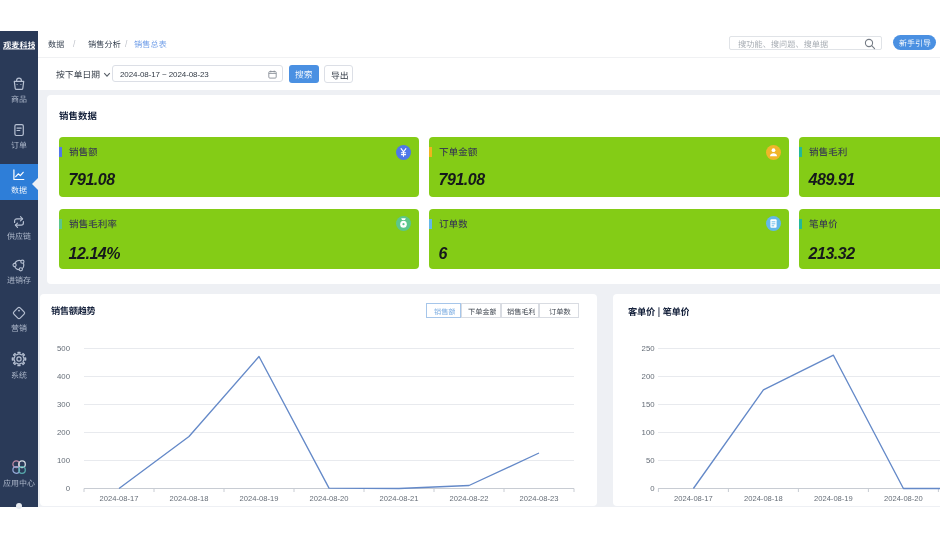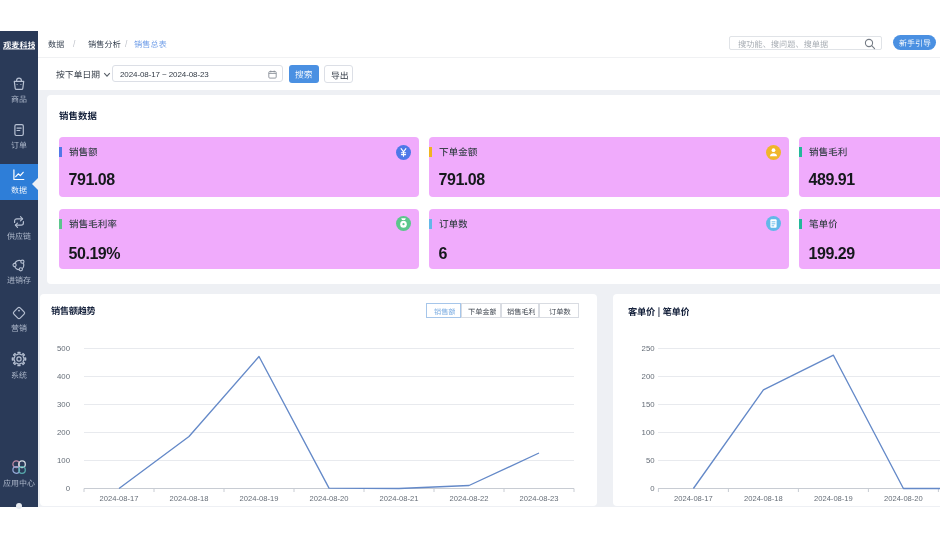--- a/index.html
+++ b/index.html
@@ -5,21 +5,21 @@
   font-family:"Liberation Sans", sans-serif; }
 .app { position:absolute; left:0; top:31px; width:940px; height:476px; }
 .sidebar { position:absolute; left:0; top:0; width:38px; height:476px; background:#2a3a58; }
 .main { position:absolute; left:38px; top:0; width:902px; height:476px; }
 .topbar { position:absolute; left:0; top:0; width:902px; height:27px; background:#fff;
   border-bottom:1px solid #f0f1f3; }
 .bsep { position:absolute; top:8px; font-size:8.5px; color:#c0c4cc; }
 .filterbar { position:absolute; left:0; top:27px; width:888px; height:32px; background:#fff; }
 .content { position:absolute; left:0; top:59px; width:902px; height:417px; background:#eef0f4; }
 .panel { position:absolute; background:#fff; border-radius:4px; }
-.card { position:absolute; width:360px; height:60px; background:#f0abfc; border-radius:4px; }
+.card { position:absolute; width:360px; height:60px; background:#84cc16; border-radius:4px;font-style:italic; }
 .card .val { position:absolute; left:9.5px; top:34.7px; font-size:16px; font-weight:bold; color:#15181c;
   line-height:16px; letter-spacing:-0.45px; }
 .cicon { position:absolute; left:336.5px; top:7.5px; width:15px; height:15px; border-radius:50%;
   display:flex; align-items:center; justify-content:center; }
 .chart { position:absolute; left:0; top:0; }
 </style></head>
 <body>
 <div class="app">
 <div class="sidebar">
       <svg style="position:absolute;left:2.6px;top:9.6px" width="32.8" height="8.9" viewBox="0 0 32.8 8.9">
@@ -197,21 +197,21 @@
             <svg style="position:absolute;left:9.5px;top:10.2px" width="38.4" height="10.4" viewBox="0 0 38.4 10.4">
               <path d="M4.2 1.0C4.5 1.6 4.9 2.3 5.0 2.8L5.8 2.4C5.6 1.9 5.2 1.2 4.9 0.7ZM8.4 0.6C8.2 1.2 7.8 1.9 7.5 2.4L8.2 2.7C8.5 2.3 8.9 1.6 9.2 0.9ZM0.6 5.1V5.9H1.9V7.6C1.9 8.0 1.6 8.3 1.4 8.4C1.5 8.6 1.7 9.0 1.8 9.2C2.0 9.0 2.3 8.8 3.9 7.9C3.9 7.7 3.8 7.4 3.8 7.2L2.7 7.7V5.9H4.0V5.1H2.7V3.9H3.8V3.1H1.0C1.2 2.9 1.4 2.6 1.6 2.3H3.9V1.4H2.1C2.2 1.2 2.3 0.9 2.4 0.6L1.7 0.4C1.4 1.2 0.9 2.1 0.3 2.6C0.4 2.8 0.6 3.3 0.7 3.5C0.8 3.4 0.9 3.3 1.0 3.1V3.9H1.9V5.1ZM5.1 5.6H8.1V6.5H5.1ZM5.1 4.8V3.9H8.1V4.8ZM6.2 0.3V3.1H4.3V9.3H5.1V7.2H8.1V8.2C8.1 8.3 8.0 8.4 7.9 8.4C7.8 8.4 7.3 8.4 6.8 8.4C6.9 8.6 7.0 9.0 7.1 9.2C7.8 9.2 8.2 9.2 8.5 9.0C8.8 8.9 8.9 8.6 8.9 8.2V3.1L8.1 3.1H7.0V0.3Z M12.0 0.3C11.5 1.4 10.7 2.5 9.9 3.2C10.0 3.3 10.4 3.7 10.5 3.9C10.7 3.6 11.0 3.4 11.2 3.1V6.0H12.1V5.7H18.3V5.0H15.3V4.4H17.6V3.7H15.3V3.2H17.6V2.6H15.3V2.0H18.1V1.4H15.4C15.3 1.0 15.1 0.6 14.9 0.3L14.0 0.6C14.2 0.8 14.3 1.1 14.4 1.4H12.4C12.6 1.1 12.7 0.8 12.8 0.6ZM11.2 6.3V9.3H12.1V8.9H16.8V9.3H17.8V6.3ZM12.1 8.1V7.0H16.8V8.1ZM14.4 3.2V3.7H12.1V3.2ZM14.4 2.6H12.1V2.0H14.4ZM14.4 4.4V5.0H12.1V4.4Z M19.7 6.1 19.9 7.0 22.9 6.6V7.6C22.9 8.8 23.3 9.1 24.6 9.1C24.9 9.1 26.6 9.1 26.9 9.1C28.0 9.1 28.3 8.6 28.5 7.3C28.2 7.2 27.8 7.0 27.6 6.9C27.5 8.0 27.4 8.2 26.8 8.2C26.5 8.2 25.0 8.2 24.7 8.2C24.0 8.2 23.9 8.1 23.9 7.6V6.4L28.2 5.9L28.1 5.0L23.9 5.6V4.2L27.6 3.7L27.5 2.9L23.9 3.4V2.0C25.1 1.8 26.3 1.5 27.2 1.1L26.4 0.4C24.9 1.0 22.2 1.5 19.8 1.8C19.9 2.0 20.1 2.4 20.1 2.6C21.0 2.5 22.0 2.4 22.9 2.2V3.5L20.0 3.9L20.2 4.8L22.9 4.4V5.7Z M34.4 1.5V6.8H35.3V1.5ZM36.7 0.5V8.1C36.7 8.3 36.7 8.3 36.5 8.3C36.3 8.4 35.7 8.4 35.0 8.3C35.1 8.6 35.3 9.0 35.3 9.3C36.2 9.3 36.8 9.2 37.2 9.1C37.5 8.9 37.6 8.7 37.6 8.1V0.5ZM33.1 0.4C32.2 0.8 30.6 1.1 29.2 1.4C29.3 1.5 29.4 1.9 29.4 2.1C30.0 2.0 30.6 1.9 31.2 1.8V3.2H29.3V4.1H31.0C30.6 5.2 29.8 6.4 29.0 7.1C29.2 7.3 29.4 7.7 29.5 8.0C30.1 7.4 30.7 6.4 31.2 5.4V9.2H32.1V5.6C32.5 6.1 33.0 6.6 33.3 6.9L33.8 6.1C33.6 5.9 32.5 5.0 32.1 4.7V4.1H33.8V3.2H32.1V1.6C32.7 1.4 33.3 1.3 33.8 1.1Z" fill="#3c434d"></path>
             </svg>
             <div class="val">489.91</div>
           </div>
           <div class="card" style="left:12px;top:113.5px">
             <div style="position:absolute;left:0;top:10px;width:2.5px;height:10px;background:#5cc68c"></div>
             <svg style="position:absolute;left:9.5px;top:10.2px" width="48.0" height="10.4" viewBox="0 0 48.0 10.4">
               <path d="M4.2 1.0C4.5 1.6 4.9 2.3 5.0 2.8L5.8 2.4C5.6 1.9 5.2 1.2 4.9 0.7ZM8.4 0.6C8.2 1.2 7.8 1.9 7.5 2.4L8.2 2.7C8.5 2.3 8.9 1.6 9.2 0.9ZM0.6 5.1V5.9H1.9V7.6C1.9 8.0 1.6 8.3 1.4 8.4C1.5 8.6 1.7 9.0 1.8 9.2C2.0 9.0 2.3 8.8 3.9 7.9C3.9 7.7 3.8 7.4 3.8 7.2L2.7 7.7V5.9H4.0V5.1H2.7V3.9H3.8V3.1H1.0C1.2 2.9 1.4 2.6 1.6 2.3H3.9V1.4H2.1C2.2 1.2 2.3 0.9 2.4 0.6L1.7 0.4C1.4 1.2 0.9 2.1 0.3 2.6C0.4 2.8 0.6 3.3 0.7 3.5C0.8 3.4 0.9 3.3 1.0 3.1V3.9H1.9V5.1ZM5.1 5.6H8.1V6.5H5.1ZM5.1 4.8V3.9H8.1V4.8ZM6.2 0.3V3.1H4.3V9.3H5.1V7.2H8.1V8.2C8.1 8.3 8.0 8.4 7.9 8.4C7.8 8.4 7.3 8.4 6.8 8.4C6.9 8.6 7.0 9.0 7.1 9.2C7.8 9.2 8.2 9.2 8.5 9.0C8.8 8.9 8.9 8.6 8.9 8.2V3.1L8.1 3.1H7.0V0.3Z M12.0 0.3C11.5 1.4 10.7 2.5 9.9 3.2C10.0 3.3 10.4 3.7 10.5 3.9C10.7 3.6 11.0 3.4 11.2 3.1V6.0H12.1V5.7H18.3V5.0H15.3V4.4H17.6V3.7H15.3V3.2H17.6V2.6H15.3V2.0H18.1V1.4H15.4C15.3 1.0 15.1 0.6 14.9 0.3L14.0 0.6C14.2 0.8 14.3 1.1 14.4 1.4H12.4C12.6 1.1 12.7 0.8 12.8 0.6ZM11.2 6.3V9.3H12.1V8.9H16.8V9.3H17.8V6.3ZM12.1 8.1V7.0H16.8V8.1ZM14.4 3.2V3.7H12.1V3.2ZM14.4 2.6H12.1V2.0H14.4ZM14.4 4.4V5.0H12.1V4.4Z M19.7 6.1 19.9 7.0 22.9 6.6V7.6C22.9 8.8 23.3 9.1 24.6 9.1C24.9 9.1 26.6 9.1 26.9 9.1C28.0 9.1 28.3 8.6 28.5 7.3C28.2 7.2 27.8 7.0 27.6 6.9C27.5 8.0 27.4 8.2 26.8 8.2C26.5 8.2 25.0 8.2 24.7 8.2C24.0 8.2 23.9 8.1 23.9 7.6V6.4L28.2 5.9L28.1 5.0L23.9 5.6V4.2L27.6 3.7L27.5 2.9L23.9 3.4V2.0C25.1 1.8 26.3 1.5 27.2 1.1L26.4 0.4C24.9 1.0 22.2 1.5 19.8 1.8C19.9 2.0 20.1 2.4 20.1 2.6C21.0 2.5 22.0 2.4 22.9 2.2V3.5L20.0 3.9L20.2 4.8L22.9 4.4V5.7Z M34.4 1.5V6.8H35.3V1.5ZM36.7 0.5V8.1C36.7 8.3 36.7 8.3 36.5 8.3C36.3 8.4 35.7 8.4 35.0 8.3C35.1 8.6 35.3 9.0 35.3 9.3C36.2 9.3 36.8 9.2 37.2 9.1C37.5 8.9 37.6 8.7 37.6 8.1V0.5ZM33.1 0.4C32.2 0.8 30.6 1.1 29.2 1.4C29.3 1.5 29.4 1.9 29.4 2.1C30.0 2.0 30.6 1.9 31.2 1.8V3.2H29.3V4.1H31.0C30.6 5.2 29.8 6.4 29.0 7.1C29.2 7.3 29.4 7.7 29.5 8.0C30.1 7.4 30.7 6.4 31.2 5.4V9.2H32.1V5.6C32.5 6.1 33.0 6.6 33.3 6.9L33.8 6.1C33.6 5.9 32.5 5.0 32.1 4.7V4.1H33.8V3.2H32.1V1.6C32.7 1.4 33.3 1.3 33.8 1.1Z M46.3 2.3C46.0 2.7 45.4 3.2 45.0 3.5L45.7 3.9C46.1 3.6 46.6 3.2 47.1 2.7ZM38.9 5.1 39.3 5.9C39.9 5.6 40.7 5.2 41.4 4.8L41.3 4.1C40.4 4.5 39.5 4.9 38.9 5.1ZM39.1 2.8C39.7 3.1 40.3 3.6 40.6 3.9L41.2 3.4C40.9 3.0 40.3 2.6 39.8 2.3ZM44.9 4.6C45.5 5.0 46.3 5.6 46.7 5.9L47.4 5.4C47.0 5.0 46.1 4.5 45.5 4.1ZM38.9 6.5V7.3H42.7V9.2H43.7V7.3H47.5V6.5H43.7V5.8H42.7V6.5ZM42.5 0.5C42.6 0.7 42.7 0.9 42.9 1.2H39.1V2.0H42.5C42.2 2.4 42.0 2.7 41.9 2.8C41.7 3.0 41.6 3.1 41.4 3.2C41.5 3.4 41.6 3.7 41.7 3.9C41.8 3.8 42.0 3.8 43.0 3.7C42.6 4.1 42.2 4.4 42.0 4.6C41.7 4.8 41.5 5.0 41.2 5.1C41.3 5.3 41.4 5.7 41.5 5.8C41.7 5.7 42.1 5.7 44.5 5.4C44.6 5.6 44.7 5.8 44.7 5.9L45.4 5.6C45.2 5.2 44.8 4.5 44.4 4.0L43.7 4.2C43.8 4.4 44.0 4.6 44.1 4.8L42.7 4.9C43.5 4.2 44.3 3.4 45.0 2.6L44.3 2.2C44.1 2.4 43.9 2.7 43.7 3.0L42.6 3.0C42.9 2.7 43.2 2.4 43.4 2.0H47.4V1.2H43.9C43.8 0.9 43.6 0.5 43.4 0.3Z" fill="#3c434d"></path>
             </svg>
-            <div class="val" style="top:37.2px">50.19%</div>
+            <div class="val" style="top:37.2px">12.14%</div>
             <div class="cicon" style="background:#5cc68c">
               <svg width="15" height="15" viewBox="0 0 15 15" style="display:block">
                 <path d="M6 3.9h3l.8-1.7H5.2z" fill="#fff"></path>
                 <ellipse cx="7.5" cy="8.2" rx="3.3" ry="3.5" fill="#fff"></ellipse>
                 <circle cx="7.5" cy="8.2" r="1.1" fill="#5cc68c"></circle>
               </svg>
             </div>
           </div>
           <div class="card" style="left:382px;top:113.5px">
             <div style="position:absolute;left:0;top:10px;width:2.5px;height:10px;background:#63b8e8"></div>
@@ -224,21 +224,21 @@
                 <rect x="4.4" y="3.2" width="6.2" height="8.6" rx="1" fill="#fff"></rect>
                 <path d="M6 5.8h3M6 7.8h3M6 9.8h1.8" stroke="#63b8e8" stroke-width=".9" stroke-linecap="round"></path>
               </svg>
             </div>
           </div>
           <div class="card" style="left:752px;top:113.5px">
             <div style="position:absolute;left:0;top:10px;width:2.5px;height:10px;background:#23b899"></div>
             <svg style="position:absolute;left:9.5px;top:10.2px" width="28.8" height="10.4" viewBox="0 0 28.8 10.4">
               <path d="M0.5 6.8 0.6 7.6 4.0 7.3V7.9C4.0 8.9 4.3 9.2 5.5 9.2C5.7 9.2 7.3 9.2 7.6 9.2C8.5 9.2 8.8 8.8 8.9 7.7C8.7 7.6 8.3 7.5 8.1 7.3C8.0 8.2 7.9 8.4 7.5 8.4C7.1 8.4 5.8 8.4 5.6 8.4C5.0 8.4 4.9 8.3 4.9 7.9V7.2L9.1 6.9L9.0 6.1L4.9 6.5V5.6L8.3 5.3L8.2 4.6L4.9 4.9V4.2C6.2 4.0 7.4 3.9 8.3 3.7L7.9 2.9C6.2 3.3 3.5 3.5 1.2 3.6C1.2 3.8 1.3 4.2 1.4 4.4C2.2 4.3 3.1 4.3 4.0 4.2V4.9L1.0 5.2L1.1 5.9L4.0 5.7V6.5ZM1.7 0.3C1.4 1.2 0.9 2.2 0.3 2.8C0.5 2.9 0.9 3.1 1.1 3.3C1.4 2.9 1.7 2.5 1.9 2.0H2.3C2.5 2.4 2.8 2.9 2.9 3.3L3.6 2.9C3.6 2.7 3.4 2.3 3.2 2.0H4.6V1.2H2.3C2.4 1.0 2.5 0.7 2.6 0.5ZM5.6 0.3C5.3 1.2 4.8 2.1 4.1 2.6C4.3 2.8 4.7 3.0 4.9 3.2C5.2 2.9 5.5 2.4 5.8 2.0H6.3C6.5 2.3 6.8 2.7 6.8 3.0L7.6 2.7C7.6 2.5 7.4 2.2 7.3 2.0H9.0V1.2H6.2C6.3 1.0 6.4 0.7 6.5 0.5Z M11.9 4.3H13.9V5.2H11.9ZM14.9 4.3H17.0V5.2H14.9ZM11.9 2.7H13.9V3.6H11.9ZM14.9 2.7H17.0V3.6H14.9ZM16.3 0.4C16.1 0.9 15.7 1.5 15.4 2.0H13.2L13.6 1.8C13.4 1.4 12.9 0.8 12.6 0.4L11.8 0.7C12.1 1.1 12.4 1.6 12.7 2.0H11.0V5.9H13.9V6.7H10.1V7.6H13.9V9.2H14.9V7.6H18.7V6.7H14.9V5.9H17.9V2.0H16.4C16.7 1.6 17.0 1.1 17.3 0.7Z M26.0 4.1V9.2H27.0V4.1ZM23.4 4.2V5.5C23.4 6.3 23.3 7.8 21.9 8.7C22.2 8.9 22.5 9.1 22.6 9.3C24.1 8.2 24.3 6.6 24.3 5.5V4.2ZM24.9 0.3C24.4 1.6 23.4 2.9 21.6 3.9C21.8 4.0 22.1 4.4 22.2 4.6C23.6 3.8 24.5 2.8 25.2 1.7C25.9 2.9 26.9 3.9 27.9 4.5C28.1 4.3 28.4 3.9 28.6 3.8C27.4 3.2 26.3 2.1 25.6 0.9L25.8 0.5ZM21.7 0.4C21.2 1.8 20.4 3.2 19.5 4.1C19.7 4.3 19.9 4.8 20.0 5.0C20.2 4.8 20.5 4.5 20.7 4.1V9.3H21.6V2.7C22.0 2.0 22.3 1.3 22.5 0.6Z" fill="#3c434d"></path>
             </svg>
-            <div class="val" style="top:37.2px">199.29</div>
+            <div class="val" style="top:37.2px">213.32</div>
           </div>
         </div>
         <div class="panel" style="left:2px;top:204px;width:557px;height:212px">
           <svg style="position:absolute;left:10.5px;top:11.9px" width="44.8" height="9.9" viewBox="0 0 44.8 9.9">
             <path d="M3.9 1.0C4.2 1.5 4.6 2.2 4.7 2.7L5.6 2.2C5.5 1.7 5.1 1.1 4.8 0.6ZM7.9 0.5C7.7 1.0 7.4 1.8 7.1 2.3L8.0 2.6C8.3 2.2 8.6 1.5 8.9 0.9ZM0.5 4.8V5.8H1.7V7.2C1.7 7.6 1.4 7.8 1.2 8.0C1.4 8.2 1.6 8.6 1.7 8.9C1.8 8.7 2.1 8.5 3.8 7.7C3.7 7.5 3.6 7.0 3.6 6.7L2.7 7.2V5.8H3.8V4.8H2.7V3.9H3.6V2.9H1.2C1.3 2.7 1.5 2.5 1.6 2.3H3.8V1.3H2.2C2.3 1.0 2.4 0.8 2.4 0.6L1.5 0.3C1.2 1.1 0.7 1.9 0.2 2.4C0.3 2.6 0.6 3.2 0.7 3.4L1.0 3.1V3.9H1.7V4.8ZM5.1 5.5H7.6V6.2H5.1ZM5.1 4.6V3.9H7.6V4.6ZM5.9 0.3V2.9H4.1V8.9H5.1V7.1H7.6V7.7C7.6 7.8 7.5 7.9 7.4 7.9C7.3 7.9 6.9 7.9 6.4 7.9C6.6 8.1 6.7 8.6 6.7 8.9C7.4 8.9 7.9 8.9 8.2 8.7C8.5 8.5 8.6 8.2 8.6 7.7V2.9L7.6 2.9H6.9V0.3Z M11.2 0.2C10.7 1.3 9.9 2.3 9.1 3.0C9.3 3.2 9.7 3.6 9.8 3.8C10.0 3.7 10.2 3.5 10.4 3.3V5.8H11.5V5.5H17.4V4.7H14.5V4.2H16.7V3.5H14.5V3.1H16.6V2.4H14.5V2.0H17.1V1.2H14.6C14.5 0.9 14.3 0.5 14.1 0.3L13.1 0.6C13.2 0.8 13.3 1.0 13.4 1.2H11.9C12.0 1.0 12.1 0.8 12.2 0.6ZM10.4 6.0V8.9H11.5V8.6H15.7V8.9H16.8V6.0ZM11.5 7.7V6.8H15.7V7.7ZM13.4 3.1V3.5H11.5V3.1ZM13.4 2.4H11.5V2.0H13.4ZM13.4 4.2V4.7H11.5V4.2Z M24.6 7.5C25.2 7.9 25.9 8.5 26.2 8.9L26.8 8.1C26.5 7.8 25.7 7.2 25.2 6.9ZM22.6 2.5V6.9H23.5V3.4H25.4V6.8H26.4V2.5H24.7L25.0 1.8H26.7V0.8H22.5V1.8H24.1C24.0 2.0 23.9 2.3 23.8 2.5ZM19.0 4.5 19.5 4.7C19.0 4.9 18.6 5.1 18.0 5.3C18.2 5.5 18.4 6.0 18.4 6.3L18.9 6.2V8.8H19.8V8.6H21.0V8.8H22.0V8.3C22.2 8.5 22.4 8.8 22.4 9.0C24.8 8.2 24.9 6.7 25.0 3.7H24.1C24.0 6.3 23.9 7.5 22.0 8.2V6.0H21.9L22.6 5.3C22.3 5.1 21.8 4.8 21.3 4.6C21.7 4.2 22.1 3.7 22.3 3.1L21.8 2.8H22.4V1.2H21.0L20.6 0.3L19.6 0.5L19.9 1.2H18.2V2.8H19.1V2.1H21.4V2.8H20.3L20.5 2.4L19.6 2.2C19.3 2.7 18.7 3.4 18.0 3.8C18.2 3.9 18.4 4.3 18.6 4.5C19.0 4.2 19.4 3.9 19.7 3.6H20.9C20.7 3.8 20.6 4.0 20.4 4.1L19.7 3.8ZM19.8 7.7V6.8H21.0V7.7ZM19.2 6.0C19.7 5.8 20.1 5.5 20.5 5.3C21.0 5.5 21.5 5.8 21.8 6.0Z M32.5 2.0H33.8L33.3 3.0H31.8C32.1 2.6 32.3 2.3 32.5 2.0ZM31.6 4.5V5.5H34.1V6.1H31.2V7.1H35.2V3.0H34.4C34.7 2.4 34.9 1.8 35.1 1.3L34.4 1.0L34.3 1.1H32.9L33.1 0.6L32.0 0.4C31.8 1.2 31.3 2.1 30.6 2.8C30.9 2.9 31.2 3.2 31.4 3.4V3.9H34.1V4.5ZM27.5 4.6C27.5 6.1 27.4 7.5 26.9 8.3C27.1 8.5 27.5 8.8 27.7 9.0C28.0 8.5 28.1 7.9 28.3 7.3C29.1 8.5 30.3 8.7 32.1 8.7H35.3C35.4 8.4 35.5 7.9 35.7 7.6C34.9 7.7 32.7 7.7 32.1 7.7C31.2 7.7 30.5 7.6 29.9 7.4V6.1H31.0V5.1H29.9V4.2H31.1V3.2H29.8V2.4H30.8V1.4H29.8V0.3H28.7V1.4H27.4V2.4H28.7V3.2H27.1V4.2H28.9V6.7C28.7 6.5 28.6 6.2 28.4 5.9C28.4 5.5 28.5 5.1 28.5 4.7Z M39.3 4.9 39.2 5.4H36.4V6.4H38.8C38.5 7.1 37.7 7.7 35.9 8.0C36.2 8.2 36.4 8.7 36.5 8.9C38.7 8.4 39.6 7.6 40.1 6.4H42.4C42.4 7.3 42.2 7.7 42.1 7.8C42.0 7.9 41.8 7.9 41.7 7.9C41.4 7.9 40.8 7.9 40.3 7.9C40.4 8.1 40.6 8.6 40.6 8.9C41.2 8.9 41.8 8.9 42.1 8.9C42.5 8.8 42.7 8.8 43.0 8.5C43.3 8.2 43.5 7.5 43.6 5.9C43.6 5.7 43.7 5.4 43.7 5.4H40.3L40.4 4.9H40.0C40.4 4.7 40.7 4.4 41.0 4.0C41.3 4.3 41.6 4.5 41.8 4.7L42.4 3.8C42.2 3.6 41.8 3.4 41.4 3.1C41.5 2.8 41.6 2.4 41.7 2.0H42.4C42.4 3.8 42.5 4.9 43.5 4.9C44.2 4.9 44.5 4.7 44.6 3.6C44.3 3.6 44.0 3.4 43.8 3.2C43.7 3.8 43.7 4.0 43.6 4.0C43.3 4.0 43.4 2.9 43.4 1.1L42.4 1.1H41.7L41.8 0.3H40.7L40.7 1.1H39.6V2.0H40.6C40.6 2.2 40.6 2.4 40.5 2.6L40.0 2.3L39.4 3.0L39.4 2.4L38.3 2.5V2.0H39.4V1.1H38.3V0.3H37.3V1.1H36.1V2.0H37.3V2.7L36.0 2.8L36.1 3.8L37.3 3.6V4.0C37.3 4.1 37.3 4.2 37.2 4.2C37.1 4.2 36.7 4.2 36.3 4.2C36.4 4.4 36.5 4.8 36.6 5.1C37.2 5.1 37.6 5.1 37.9 4.9C38.3 4.8 38.3 4.5 38.3 4.0V3.5L39.5 3.3L39.4 3.0L40.1 3.5C39.9 3.8 39.6 4.0 39.1 4.2C39.3 4.4 39.5 4.7 39.7 4.9Z" fill="#17233d"></path>
           </svg>
           <div style="position:absolute;left:387px;top:9px;width:35px;height:15px;border:1px solid #a6c6ea;background:#fff;z-index:2;margin-left:-1px">
             <svg style="position:absolute;left:6.6px;top:4.0px" width="21.7" height="7.9" viewBox="0 0 21.7 7.9">
               <path d="M3.2 0.8C3.5 1.2 3.8 1.7 3.9 2.1L4.4 1.9C4.2 1.5 3.9 1.0 3.6 0.5ZM6.5 0.5C6.3 0.9 6.0 1.5 5.7 1.9L6.1 2.1C6.4 1.7 6.7 1.2 7.0 0.7ZM1.3 0.3C1.1 1.0 0.7 1.6 0.3 2.1C0.4 2.2 0.5 2.4 0.5 2.6C0.8 2.3 1.0 2.0 1.2 1.7H3.0V1.2H1.5C1.6 0.9 1.7 0.7 1.8 0.5ZM0.5 3.9V4.4H1.5V5.9C1.5 6.2 1.3 6.4 1.2 6.5C1.2 6.6 1.4 6.8 1.4 6.9C1.5 6.8 1.7 6.7 2.9 6.0C2.9 5.9 2.9 5.7 2.8 5.5L2.0 6.0V4.4H3.0V3.9H2.0V2.9H2.9V2.4H0.8V2.9H1.5V3.9ZM3.8 4.1H6.2V4.9H3.8ZM3.8 3.7V2.9H6.2V3.7ZM4.8 0.3V2.4H3.3V7.0H3.8V5.4H6.2V6.3C6.2 6.4 6.2 6.4 6.1 6.4C6.0 6.5 5.6 6.5 5.2 6.4C5.3 6.6 5.4 6.8 5.4 6.9C5.9 6.9 6.3 6.9 6.5 6.8C6.7 6.8 6.7 6.6 6.7 6.3V2.4L6.2 2.4H5.3V0.3Z M9.0 0.3C8.7 1.1 8.1 1.9 7.4 2.4C7.5 2.5 7.7 2.7 7.8 2.8C8.0 2.6 8.3 2.4 8.5 2.1V4.6H9.0V4.3H13.8V3.8H11.4V3.3H13.3V2.9H11.4V2.4H13.3V2.0H11.4V1.5H13.6V1.1H11.5C11.4 0.8 11.3 0.5 11.1 0.3L10.6 0.4C10.7 0.6 10.8 0.9 10.9 1.1H9.2C9.3 0.9 9.4 0.7 9.5 0.4ZM8.5 4.8V7.0H9.0V6.7H12.8V7.0H13.4V4.8ZM9.0 6.2V5.3H12.8V6.2ZM10.9 2.4V2.9H9.0V2.4ZM10.9 2.0H9.0V1.5H10.9ZM10.9 3.3V3.8H9.0V3.3Z M19.5 2.8C19.4 5.1 19.3 6.1 17.7 6.7C17.8 6.7 18.0 6.9 18.0 7.0C19.7 6.4 19.9 5.2 19.9 2.8ZM19.8 5.8C20.3 6.2 20.9 6.7 21.2 7.0L21.5 6.6C21.2 6.3 20.6 5.8 20.1 5.5ZM18.3 2.0V5.4H18.7V2.4H20.6V5.4H21.1V2.0H19.7C19.8 1.7 19.9 1.5 20.0 1.2H21.4V0.7H18.2V1.2H19.5C19.4 1.5 19.3 1.7 19.2 2.0ZM16.0 0.4C16.1 0.6 16.2 0.8 16.3 1.0H14.8V2.1H15.3V1.4H17.5V2.1H18.0V1.0H16.8C16.7 0.8 16.6 0.5 16.5 0.3ZM15.3 4.7V7.0H15.8V6.7H17.1V6.9H17.6V4.7ZM15.8 6.3V5.2H17.1V6.3ZM15.5 3.4 16.0 3.7C15.6 4.0 15.2 4.2 14.7 4.4C14.8 4.5 14.9 4.7 14.9 4.8C15.5 4.6 16.0 4.3 16.5 3.9C17.0 4.2 17.4 4.5 17.7 4.7L18.1 4.3C17.8 4.1 17.3 3.8 16.9 3.6C17.2 3.2 17.5 2.8 17.8 2.4L17.5 2.2L17.3 2.2H16.2C16.3 2.1 16.4 1.9 16.5 1.8L16.0 1.7C15.7 2.2 15.3 2.8 14.7 3.2C14.8 3.3 14.9 3.4 15.0 3.5C15.4 3.3 15.7 2.9 15.9 2.6H17.1C16.9 2.9 16.7 3.1 16.4 3.4L15.8 3.1Z" fill="#74a8e0"></path>
             </svg>

